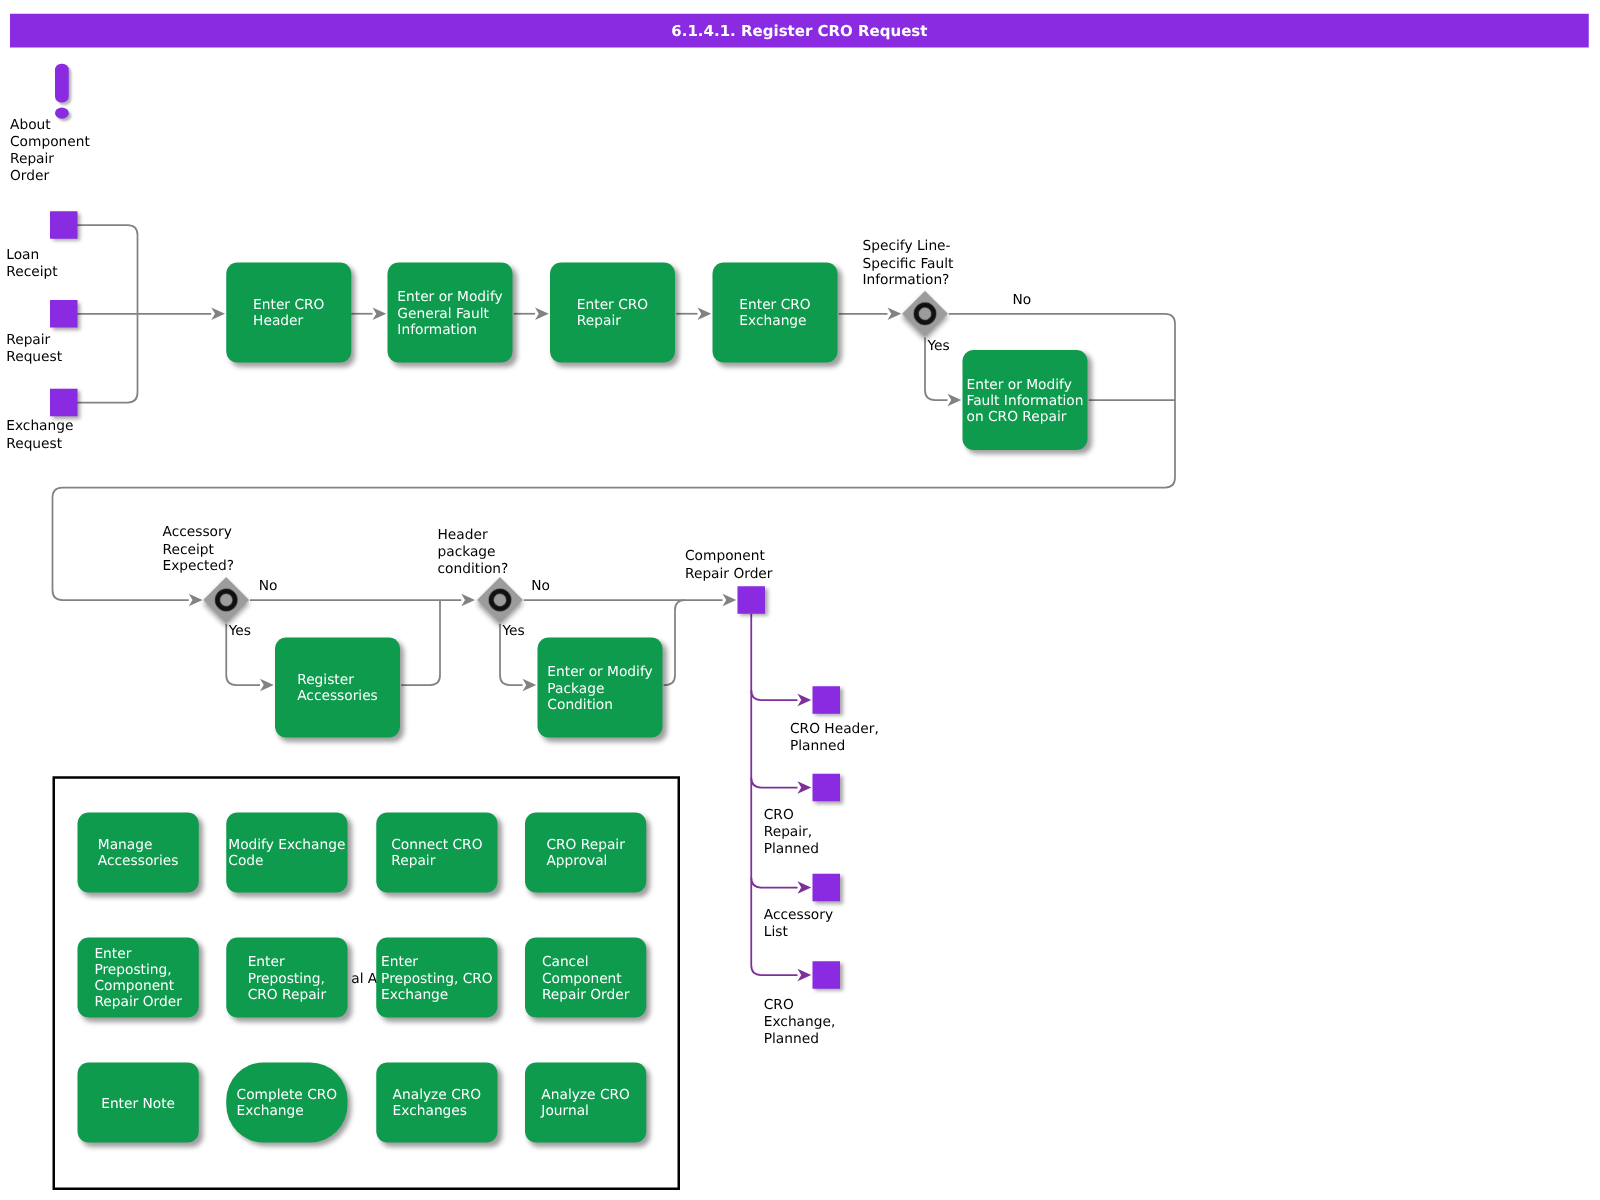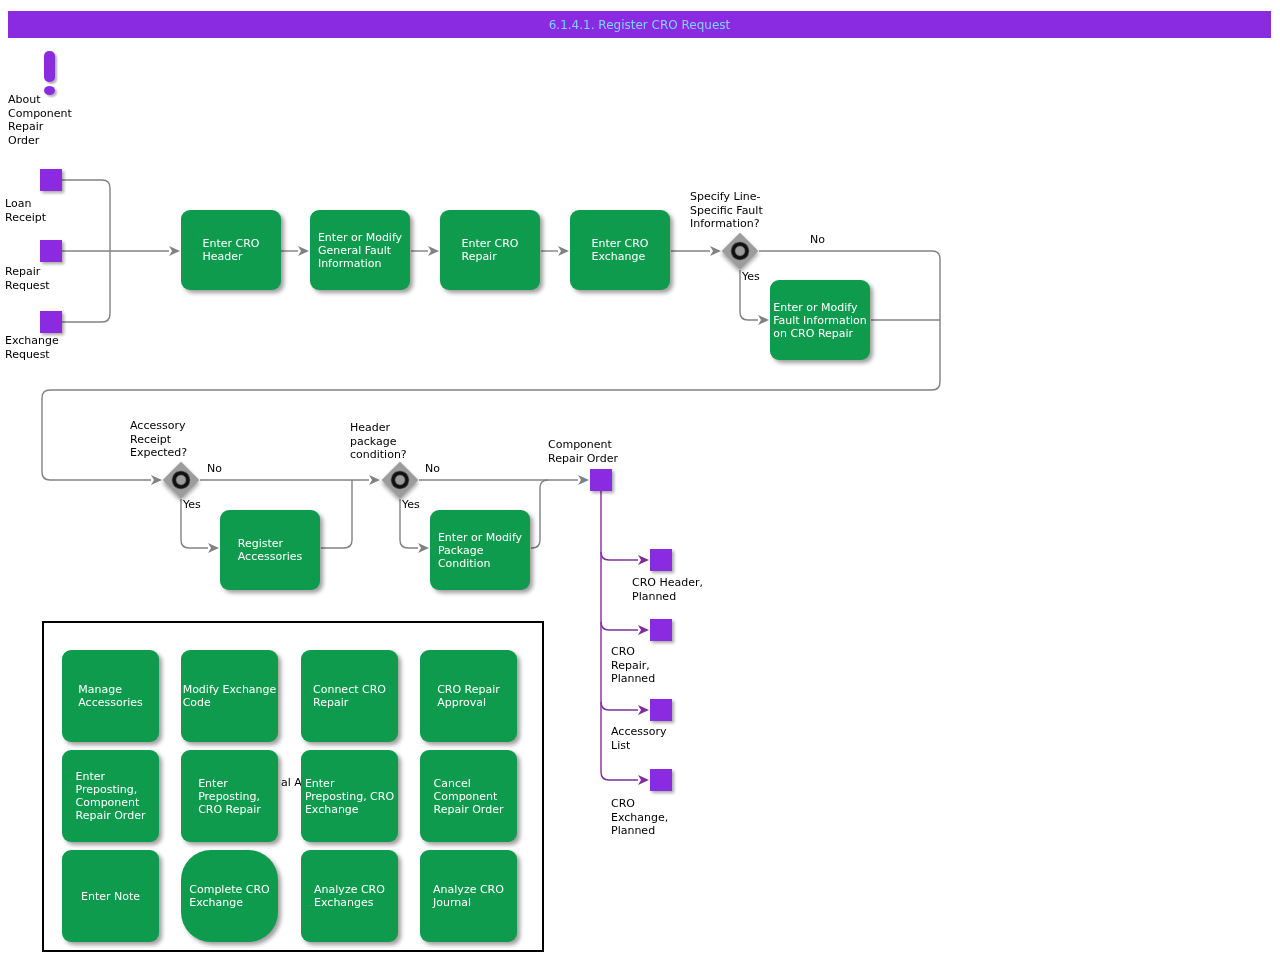--- a/index.html
+++ b/index.html
@@ -5,37 +5,37 @@
   html,body{margin:0;padding:0;background:#ffffff;}
   #canvas{
     position:relative;width:1280px;height:960px;overflow:hidden;
     font-family:"DejaVu Sans","Liberation Sans",sans-serif;
     font-size:11px;color:#000;background:#fff;
   }
   .abs{position:absolute;}
   .titlebar{
     left:8px;top:11px;width:1263px;height:27px;
     background:var(--purple,#8A2BE2);
-    color:#7dd3fc;font-weight:normal;font-size:12px;
+    color:#ffffff;font-weight:bold;font-size:12px;
     display:flex;align-items:center;justify-content:center;
     z-index:3;
   }
   .lbl{
     white-space:pre-line;line-height:13.5px;
     z-index:2;
   }
   .task{
     width:100px;height:80px;border-radius:9px;
     background:var(--green,#0F9B4E);color:#fff;
     display:flex;align-items:center;justify-content:center;
     text-align:left;white-space:pre-line;line-height:13px;
     box-shadow:3px 3px 4px rgba(0,0,0,.38);
     z-index:2;cursor:pointer;
   }
-  .gridbox{width:97px;height:92px;}
+  .gridbox{width:97px;height:64px;}
   .dsq{
     width:22px;height:22px;background:var(--purple,#8A2BE2);
     box-shadow:2px 2px 3px rgba(0,0,0,.35);z-index:2;cursor:pointer;
   }
   .diamond{
     width:26px;height:26px;background:#9C9C9C;
     transform:rotate(45deg);
     filter:drop-shadow(2px 2px 2px rgba(0,0,0,.4));
     z-index:2;display:flex;align-items:center;justify-content:center;
   }

